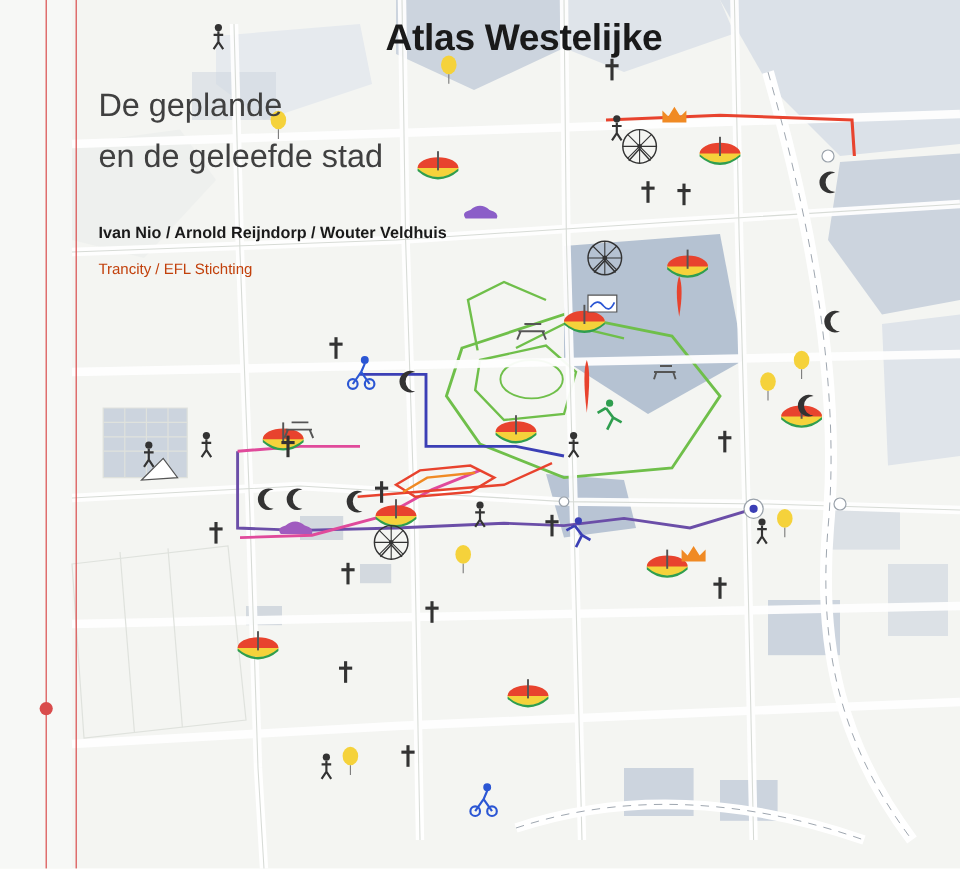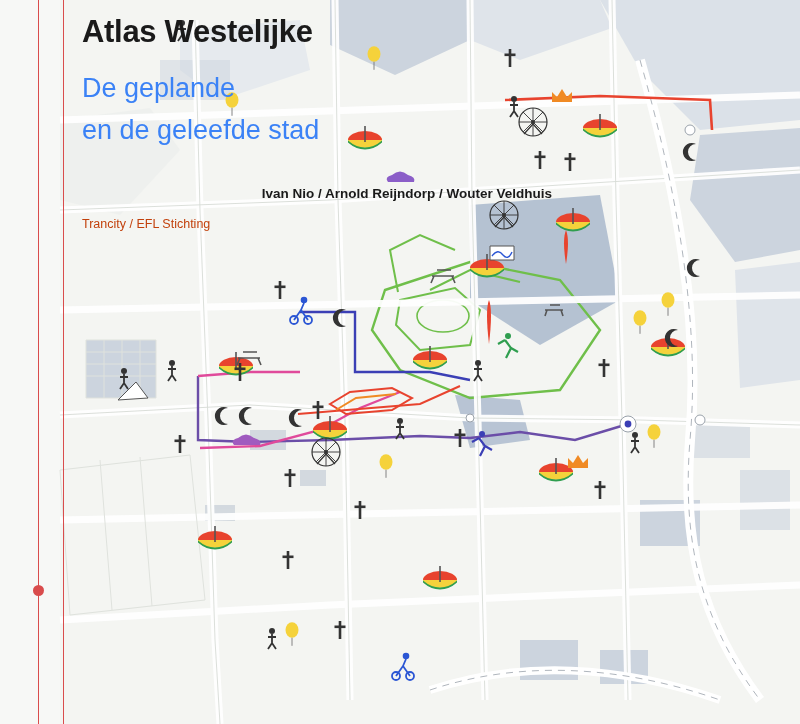--- a/index.html
+++ b/index.html
@@ -51,40 +51,40 @@
     width: 470px;
   }
   .title-line {
     font-weight: bold;
     font-size: 31px;
     line-height: 1.0;
     color: #1a1a1a;
     letter-spacing: -0.3px;
     margin: 0 0 4px 0;
     white-space: nowrap;
+    text-align: right;
   }
   .title-line.l1 { margin-top: 8px; }
   .title-line.l2 { margin-top: 19px; }
   .subtitle-line {
     font-size: 27px;
     line-height: 1.0;
-    color: #3b82f6;
+    color: #404040;
     margin: 0;
     font-weight: normal;
     white-space: nowrap;
   }
   .subtitle-line.s1 { margin-top: 28px; }
   .subtitle-line.s2 { margin-top: 15px; }
   .authors {
     margin-top: 42px;
     font-size: 13.5px;
     font-weight: bold;
     color: #1a1a1a;
     white-space: nowrap;
-    text-align: right;
   }
   .publisher {
     margin-top: 16px;
     font-size: 12.5px;
     color: #c2410c;
     white-space: nowrap;
   }
 </style>
 </head>
 <body>

